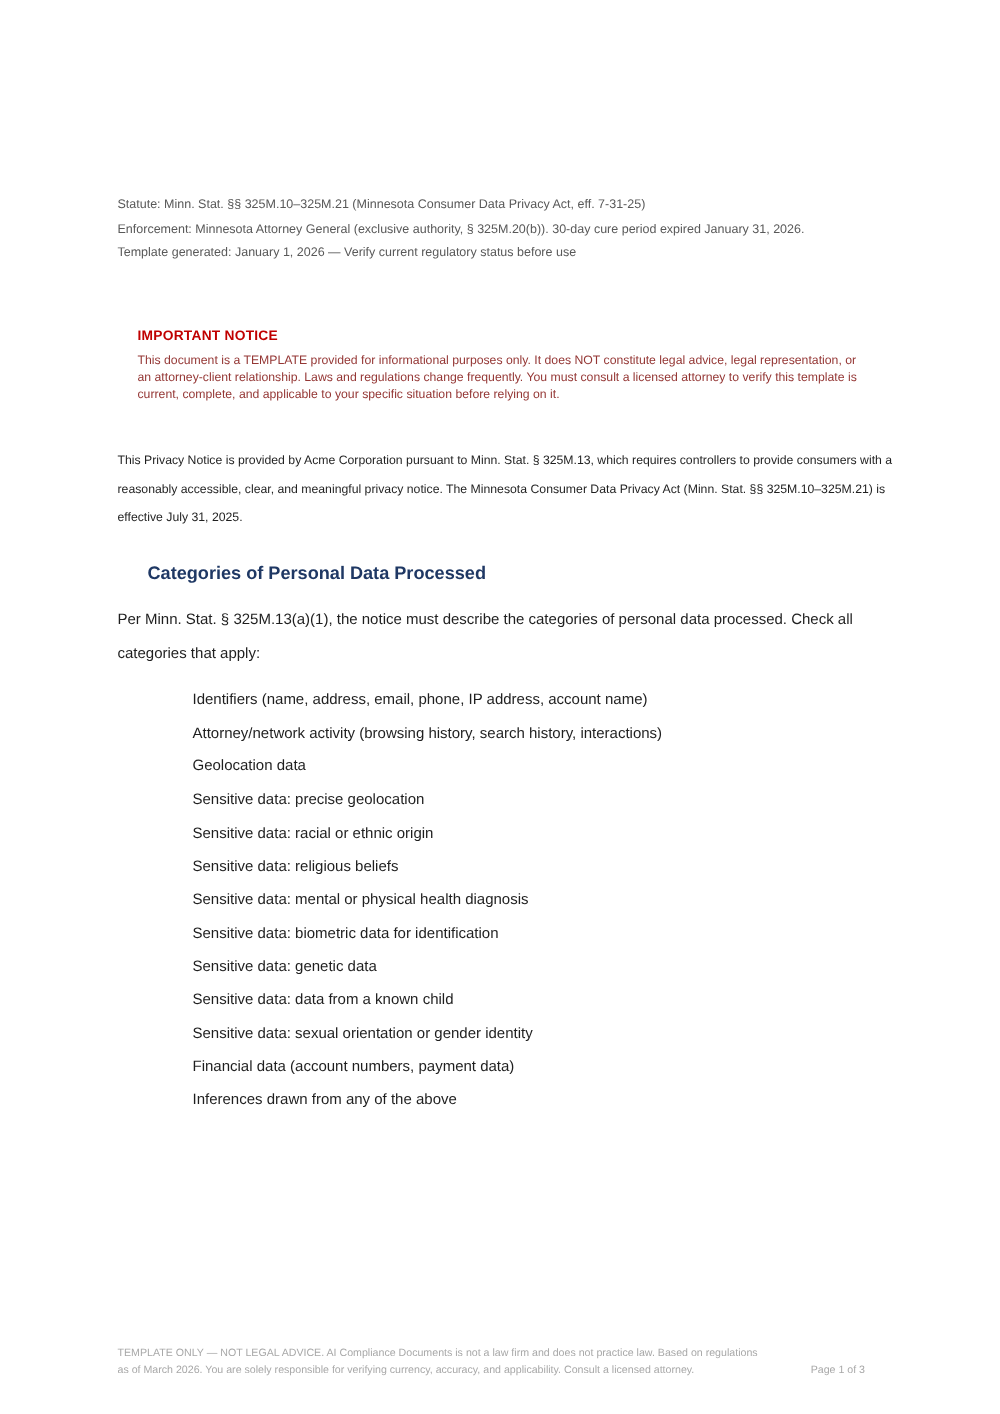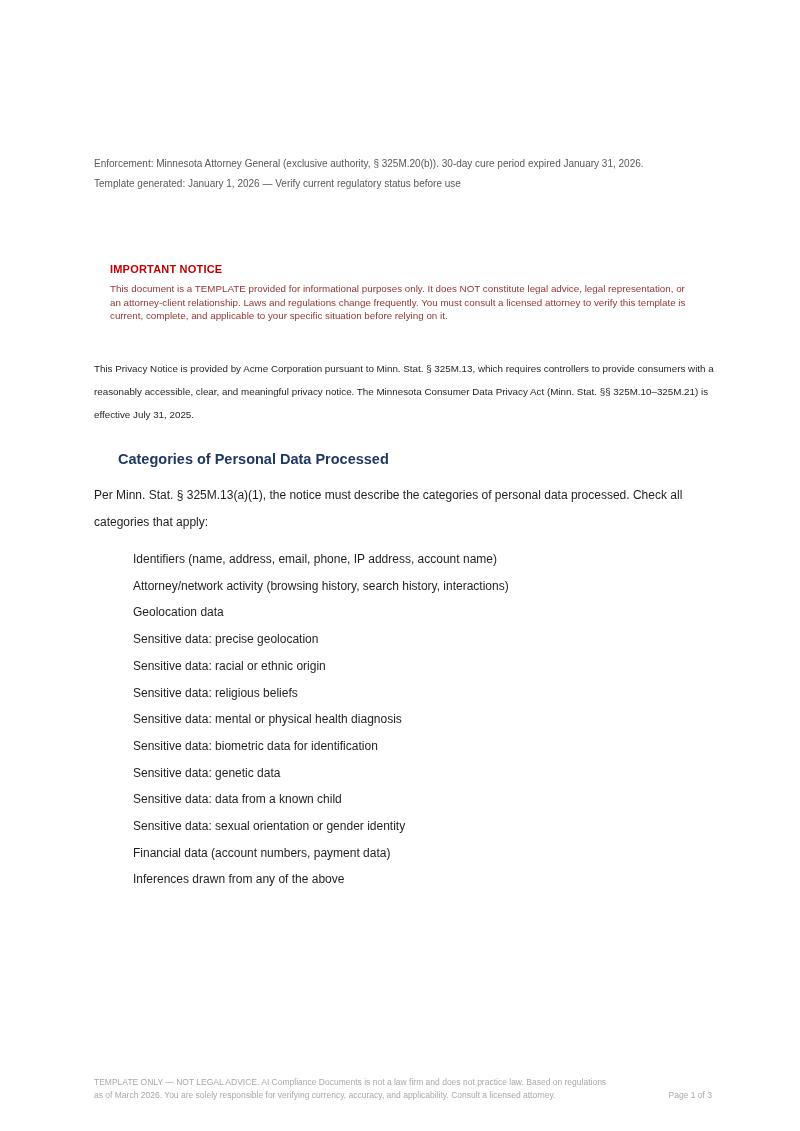--- a/index.html
+++ b/index.html
@@ -88,28 +88,29 @@
     left: 133px;
     margin: 0;
     padding: 0;
     list-style: none;
   }
   .category-item {
     font-size: 12px;
     line-height: 26.7px;
     color: var(--body-text, #1f1f1f);
     white-space: nowrap;
+    margin-left: 21px;
   }
 
   
   .page-footer {
     position: absolute;
     top: 1076px;
     left: 94px;
-    right: 84px;
+    right: 104px;
     font-size: 8.5px;
     line-height: 13px;
     color: var(--footer-text, #a8a8a8);
   }
   .footer-disclaimer-line {
     white-space: nowrap;
   }
   .page-number {
     position: absolute;
     right: 4px;
@@ -118,20 +119,21 @@
     color: var(--footer-text, #a8a8a8);
     text-align: right;
   }
 </style>
 </head>
 <body>
 
 <div class="page">
 
   <div class="doc-meta">
+    <div>Statute: Minn. Stat. §§ 325M.10–325M.21 (Minnesota Consumer Data Privacy Act, eff. 7-31-25)</div>
     <div>Enforcement: Minnesota Attorney General (exclusive authority, § 325M.20(b)). 30-day cure period expired January 31, 2026.</div>
     <div>Template generated: January 1, 2026 — Verify current regulatory status before use</div>
   </div>
 
   <div class="important-notice">
     <div class="notice-title">IMPORTANT NOTICE</div>
     <div class="notice-body">This document is a TEMPLATE provided for informational purposes only. It does NOT constitute legal advice, legal representation, or an attorney-client relationship. Laws and regulations change frequently. You must consult a licensed attorney to verify this template is current, complete, and applicable to your specific situation before relying on it.</div>
   </div>
 
   <div class="intro-paragraph">This Privacy Notice is provided by Acme Corporation pursuant to Minn. Stat. § 325M.13, which requires controllers to provide consumers with a reasonably accessible, clear, and meaningful privacy notice. The Minnesota Consumer Data Privacy Act (Minn. Stat. §§ 325M.10–325M.21) is effective July 31, 2025.</div>

